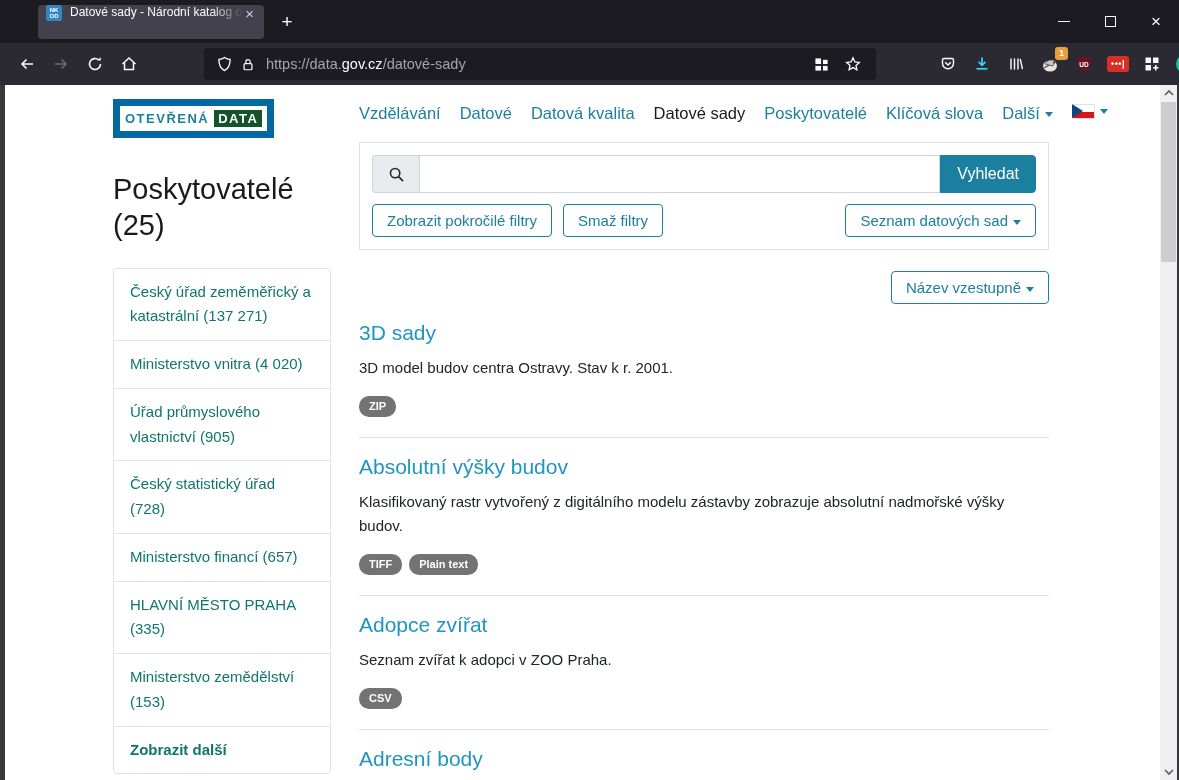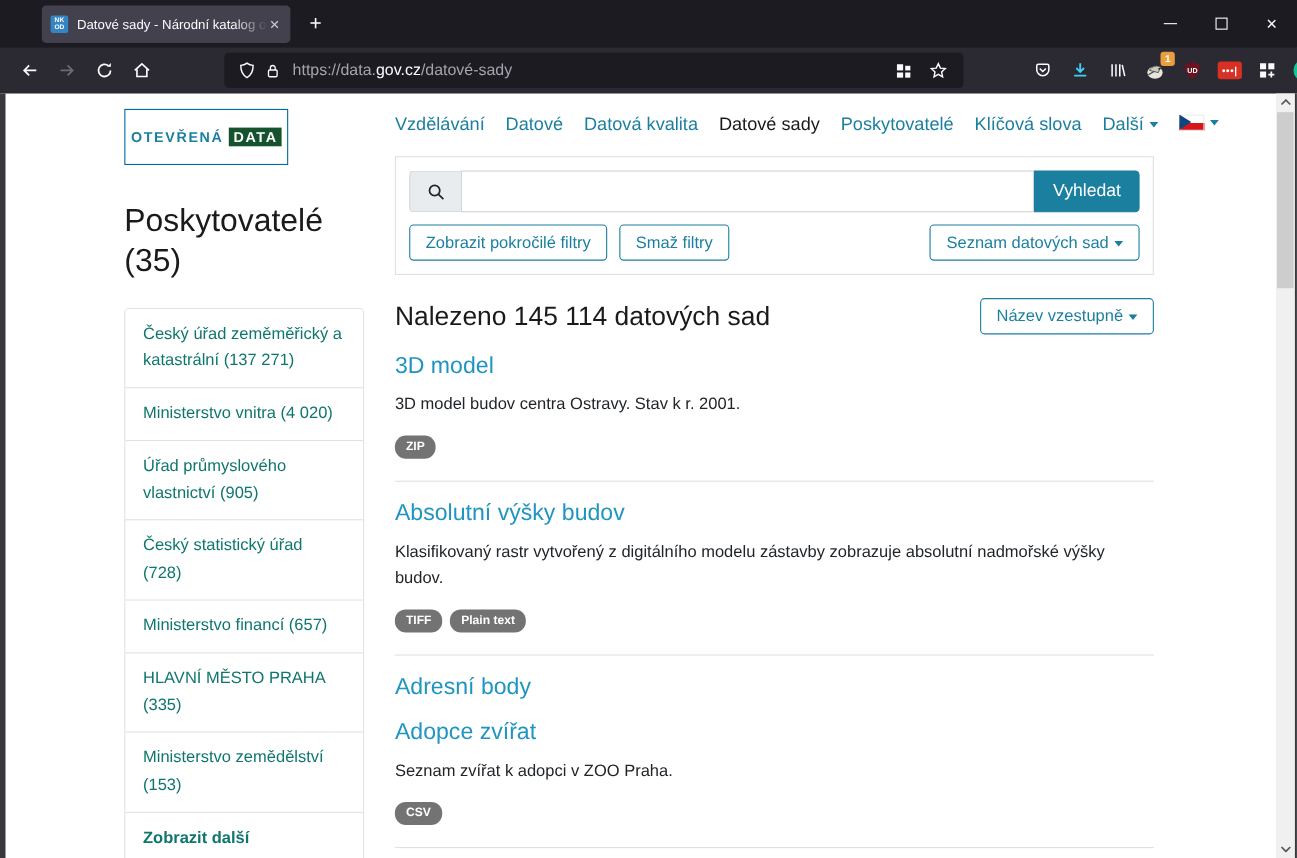--- a/index.html
+++ b/index.html
@@ -2,21 +2,21 @@
 <html lang="cs"><head>
 <meta charset="utf-8">
 <style>
   * { margin:0; padding:0; box-sizing:border-box; }
   html,body { width:1179px; height:780px; overflow:hidden; }
   body { font-family:"Liberation Sans", sans-serif; background:#1c1b22; }
 
   
   .titlebar { height:43px; background:#1c1b22; position:relative; display:flex; align-items:flex-end; }
   .tab { position:absolute; left:38px; top:5px; width:226px; height:34px; background:#42414d;
-         border-radius:4px; display:flex; align-items:center; padding:0 8px; color:#fbfbfe; font-size:12px; }
+         border-radius:4px; display:flex; padding:0 8px; color:#fbfbfe; font-size:12px; }
   .favicon { width:16px; height:16px; background:#3386c2; border-radius:2px; flex:none;
              display:flex; flex-direction:column; justify-content:center; margin-right:8px; }
   .favicon span { display:block; color:#fff; font-size:6px; line-height:6px; font-weight:bold; text-align:center; }
   .tab-title { flex:1; white-space:nowrap; overflow:hidden;
                -webkit-mask-image:linear-gradient(90deg,#000 82%,transparent); mask-image:linear-gradient(90deg,#000 82%,transparent); }
   .tab-close { font-size:15px; color:#cfcfd8; padding:0 2px; flex:none; }
   .newtab { position:absolute; left:272px; top:8px; width:30px; height:28px; color:#fbfbfe; font-size:19px;
             display:flex; align-items:center; justify-content:center; border-radius:4px; }
   .win-controls { position:absolute; right:0; top:0; height:43px; display:flex; }
   .win-btn { width:46px; height:100%; display:flex; align-items:center; justify-content:center; color:#fbfbfe; }
@@ -49,21 +49,21 @@
   
   .content { position:relative; height:695px; background:#fff; border-left:5px solid #38383d; border-right:2px solid #38383d; }
   .page { display:flex; padding:14px 0 0 108px; color:#212529; }
   .scrollbar { position:absolute; top:0; right:0; width:17px; height:695px; background:#f0f0f0; }
   .sb-arrow { height:16px; display:flex; align-items:center; justify-content:center; color:#5a5a5a; }
   .sb-arrow.down { position:absolute; bottom:0; left:0; width:100%; }
   .sb-thumb { position:absolute; top:17px; left:1px; width:15px; height:160px; background:#cdcdcd; }
 
   
   .sidebar { width:218px; flex:none; }
-  .logo { display:inline-flex; align-items:center; border:1px solid #0369a1; padding:16px 5px; background:#fff; }
+  .logo { display:inline-flex; align-items:center; border:7px solid #0369a1; padding:4px 5px; background:#fff; }
   .logo-left { color:#1b7f9f; font-weight:bold; font-size:13px; letter-spacing:1.5px; margin-right:5px; }
   .logo-right { background:#14532d; color:#fff; font-weight:bold; font-size:13px; letter-spacing:1.5px; padding:1px 4px; }
   .side-h { font-size:29px; font-weight:400; color:#1a1a1a; margin-top:33px; line-height:1.25; }
   .list-group { margin-top:24px; border:1px solid #dfe3e7; border-radius:4px; background:#fff; }
   .list-item { padding:11px 16px; font-size:15px; line-height:1.65; border-top:1px solid #dfe3e7; color:#0f766e; }
   .list-item:first-child { border-top:none; }
   .list-item.bold { font-weight:bold; }
 
   
   .main { width:690px; margin-left:28px; flex:none; }
@@ -235,21 +235,21 @@
 
 <div class="content">
   <div class="page">
 
     <aside class="sidebar">
       <div class="logo">
         <span class="logo-left">OTEVŘENÁ</span>
         <span class="logo-right">DATA</span>
       </div>
 
-      <h2 class="side-h">Poskytovatelé (35)</h2>
+      <h2 class="side-h">Poskytovatelé (25)</h2>
 
       <div class="list-group">
         <div class="list-item">Český úřad zeměměřický a katastrální (137 271)</div>
         <div class="list-item">Ministerstvo vnitra (4 020)</div>
         <div class="list-item">Úřad průmyslového vlastnictví (905)</div>
         <div class="list-item">Český statistický úřad (728)</div>
         <div class="list-item">Ministerstvo financí (657)</div>
         <div class="list-item">HLAVNÍ MĚSTO PRAHA (335)</div>
         <div class="list-item">Ministerstvo zemědělství (153)</div>
         <div class="list-item bold">Zobrazit další</div>
@@ -287,54 +287,53 @@
           <button class="btn-solid">Vyhledat</button>
         </div>
         <div class="panel-row">
           <button class="btn-outline">Zobrazit pokročilé filtry</button>
           <button class="btn-outline">Smaž filtry</button>
           <button class="btn-outline ml-auto"><span>Seznam datových sad</span><span class="caret"></span></button>
         </div>
       </section>
 
       <div class="results-header">
-        <h1 class="results-count">Nalezeno 145 114 datových sad</h1>
         <button class="btn-outline ml-auto"><span>Název vzestupně</span><span class="caret"></span></button>
       </div>
 
       <article class="dataset">
-        <a class="ds-title" href="#">3D model</a>
+        <a class="ds-title" href="#">3D sady</a>
         <p class="ds-desc">3D model budov centra Ostravy. Stav k r. 2001.</p>
         <div class="badges">
           <span class="badge">ZIP</span>
         </div>
         <hr class="divider">
       </article>
 
       <article class="dataset">
         <a class="ds-title" href="#">Absolutní výšky budov</a>
         <p class="ds-desc">Klasifikovaný rastr vytvořený z digitálního modelu zástavby zobrazuje absolutní nadmořské výšky budov.</p>
         <div class="badges">
           <span class="badge">TIFF</span>
           <span class="badge">Plain text</span>
         </div>
         <hr class="divider">
       </article>
 
       <article class="dataset">
-        <a class="ds-title" href="#">Adresní body</a>
-      </article>
-
-      <article class="dataset">
         <a class="ds-title" href="#">Adopce zvířat</a>
         <p class="ds-desc">Seznam zvířat k adopci v ZOO Praha.</p>
         <div class="badges">
           <span class="badge">CSV</span>
         </div>
         <hr class="divider">
+      </article>
+
+      <article class="dataset">
+        <a class="ds-title" href="#">Adresní body</a>
       </article>
 
     </main>
   </div>
 
   <div class="scrollbar">
     <div class="sb-arrow">
       <svg width="10" height="6" viewBox="0 0 10 6">
           <path d="M1 5 L5 1 L9 5" fill="none" stroke="#5a5a5a" stroke-width="1.6"></path>
         </svg>

